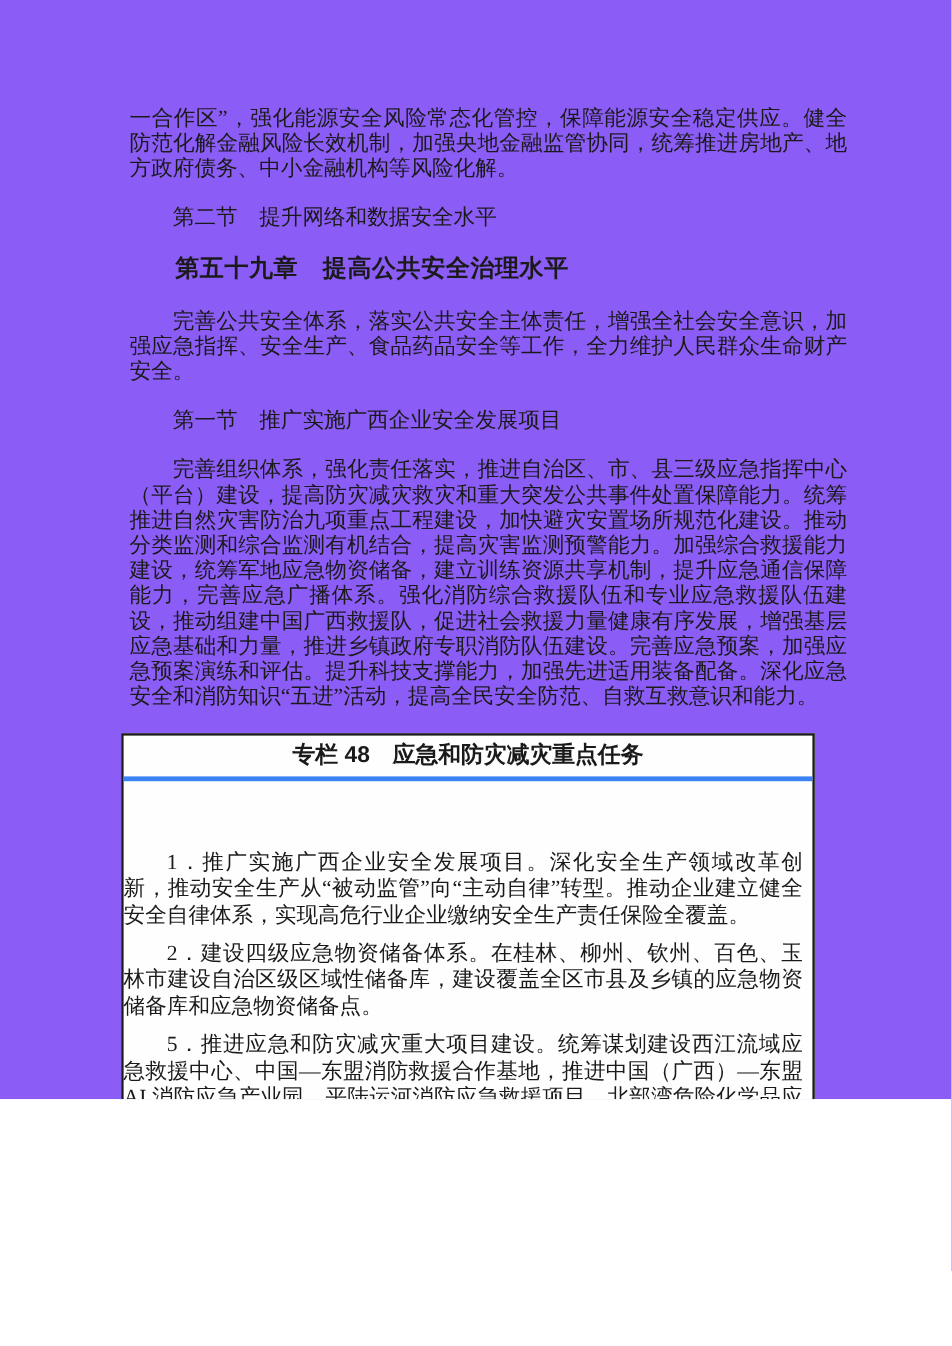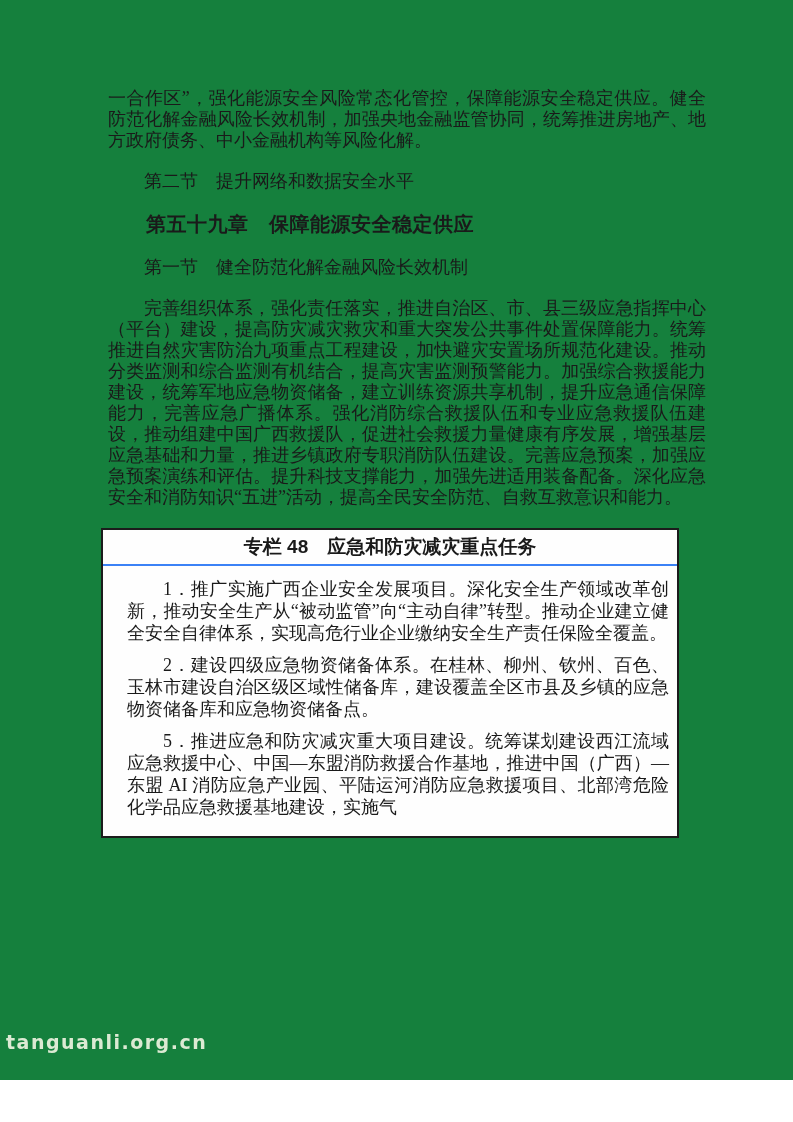--- a/index.html
+++ b/index.html
@@ -3,22 +3,22 @@
 <meta charset="utf-8">
 <style>
   html, body {
     margin: 0;
     padding: 0;
     background: #ffffff;
   }
   .page {
     position: relative;
     width: 793px;
-    height: 1080px;
-    background: #15803d;
+    height: 916px;
+    background: #8b5cf6;
     overflow: hidden;
     color: #1a1a1a;
     font-family: "Liberation Serif", "DejaVu Serif", serif;
   }
   .content {
     position: absolute;
     left: 108px;
     top: 88px;
     width: 598px;
   }
@@ -55,25 +55,26 @@
     width: 574px;
     border: 2px solid #1c1c1c;
     background: #fefefe;
   }
   .task-box-title {
     font-size: 19px;
     line-height: 24px;
     font-weight: bold;
     text-align: center;
     padding: 5px 4px;
-    border-bottom: 2px solid #3b82f6;
+    border-bottom: 4px solid #3b82f6;
     font-family: "Liberation Sans", "DejaVu Sans", sans-serif;
   }
   .task-box-body {
-    padding: 2px 8px 8px 24px;
+    padding: 2px 8px 8px 0;
+    margin-top: 44px;
   }
   .task-box-item {
     font-size: 18px;
     line-height: 22px;
     text-align: justify;
     text-justify: inter-ideograph;
     text-indent: 2em;
     margin: 10px 0 10px 0;
     word-break: break-all;
   }
@@ -95,24 +96,25 @@
 <body>
 
 <div class="page">
   <div class="content">
 
     <p class="body-text no-indent">一合作区”，强化能源安全风险常态化管控，保障能源安全稳定供应。健全防范化解金融风险长效机制，加强央地金融监管协同，统筹推进房地产、地方政府债务、中小金融机构等风险化解。</p>
 
     <p class="section-heading">第二节　提升网络和数据安全水平</p>
 
 
-    <h2 class="chapter-heading">第五十九章　保障能源安全稳定供应</h2>
+    <h2 class="chapter-heading">第五十九章　提高公共安全治理水平</h2>
 
+    <p class="body-text">完善公共安全体系，落实公共安全主体责任，增强全社会安全意识，加强应急指挥、安全生产、食品药品安全等工作，全力维护人民群众生命财产安全。</p>
 
-    <p class="section-heading">第一节　健全防范化解金融风险长效机制</p>
+    <p class="section-heading">第一节　推广实施广西企业安全发展项目</p>
 
     <p class="body-text">完善组织体系，强化责任落实，推进自治区、市、县三级应急指挥中心（平台）建设，提高防灾减灾救灾和重大突发公共事件处置保障能力。统筹推进自然灾害防治九项重点工程建设，加快避灾安置场所规范化建设。推动分类监测和综合监测有机结合，提高灾害监测预警能力。加强综合救援能力建设，统筹军地应急物资储备，建立训练资源共享机制，提升应急通信保障能力，完善应急广播体系。强化消防综合救援队伍和专业应急救援队伍建设，推动组建中国广西救援队，促进社会救援力量健康有序发展，增强基层应急基础和力量，推进乡镇政府专职消防队伍建设。完善应急预案，加强应急预案演练和评估。提升科技支撑能力，加强先进适用装备配备。深化应急安全和消防知识“五进”活动，提高全民安全防范、自救互救意识和能力。</p>
 
     <div class="task-box">
       <div class="task-box-title">专栏 48　应急和防灾减灾重点任务</div>
       <div class="task-box-body">
         <p class="task-box-item">1．推广实施广西企业安全发展项目。深化安全生产领域改革创新，推动安全生产从“被动监管”向“主动自律”转型。推动企业建立健全安全自律体系，实现高危行业企业缴纳安全生产责任保险全覆盖。</p>
         <p class="task-box-item">2．建设四级应急物资储备体系。在桂林、柳州、钦州、百色、玉林市建设自治区级区域性储备库，建设覆盖全区市县及乡镇的应急物资储备库和应急物资储备点。</p>
         <p class="task-box-item">5．推进应急和防灾减灾重大项目建设。统筹谋划建设西江流域应急救援中心、中国—东盟消防救援合作基地，推进中国（广西）—东盟 AI 消防应急产业园、平陆运河消防应急救援项目、北部湾危险化学品应急救援基地建设，实施气</p>
       </div>

